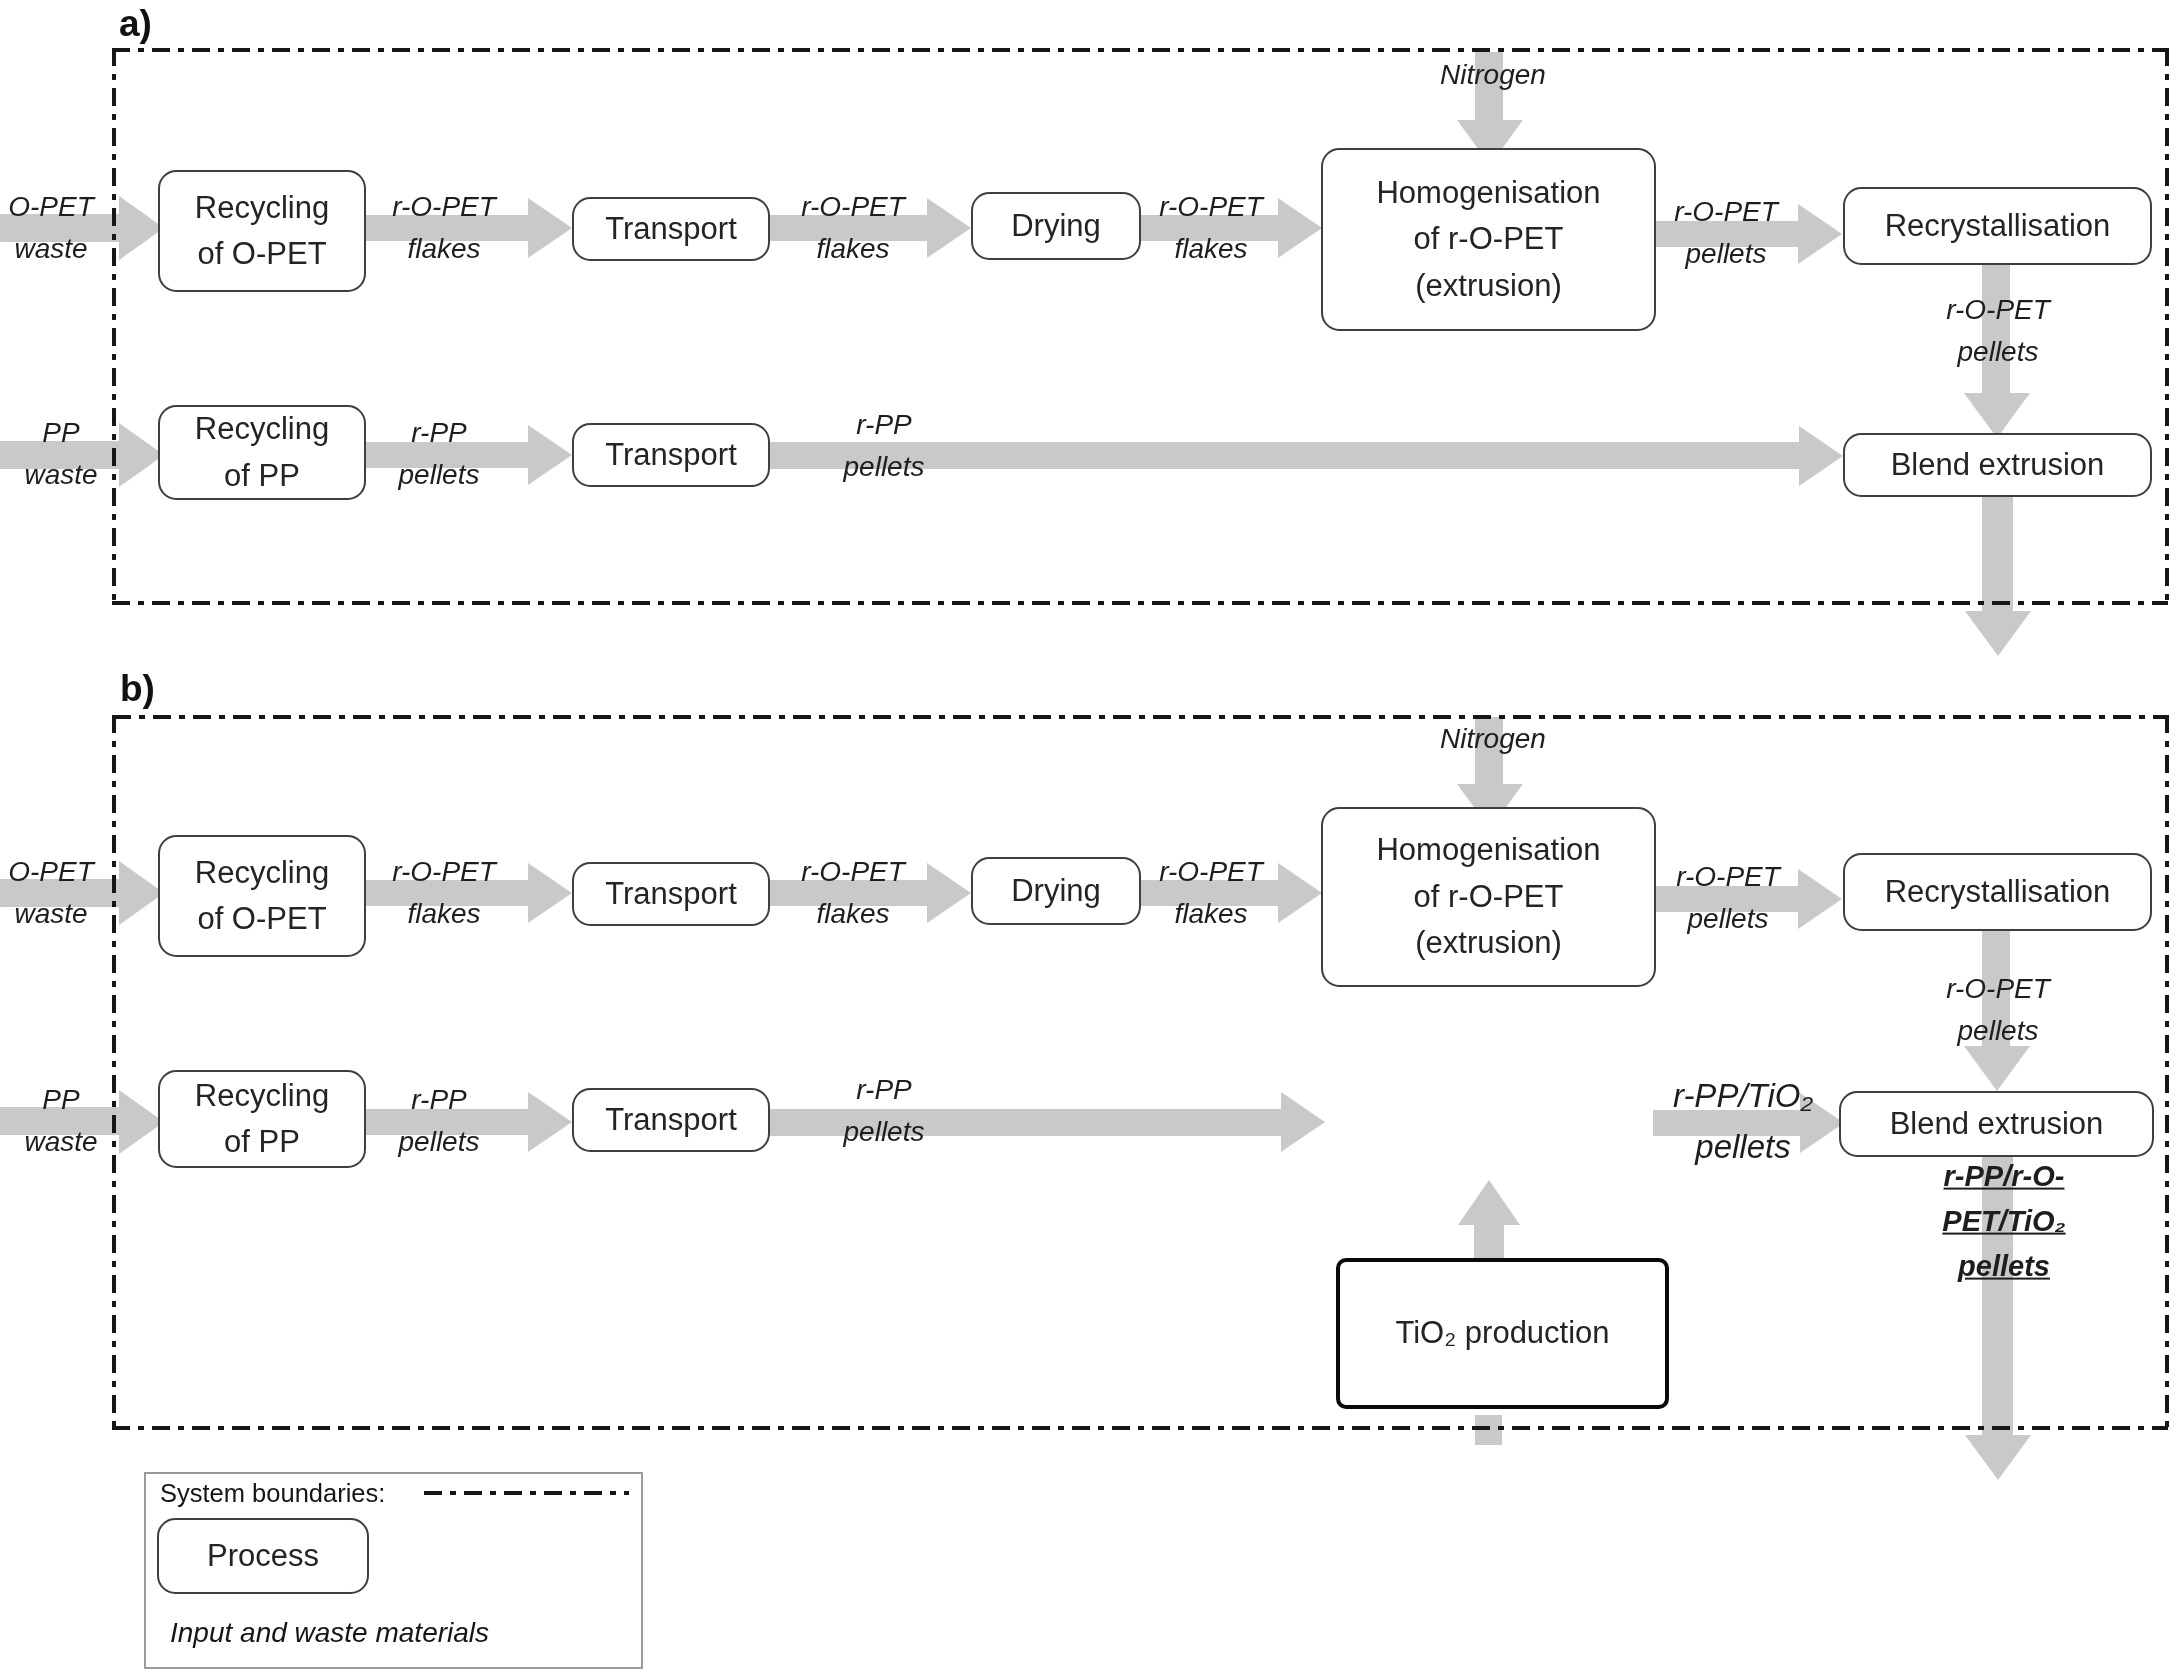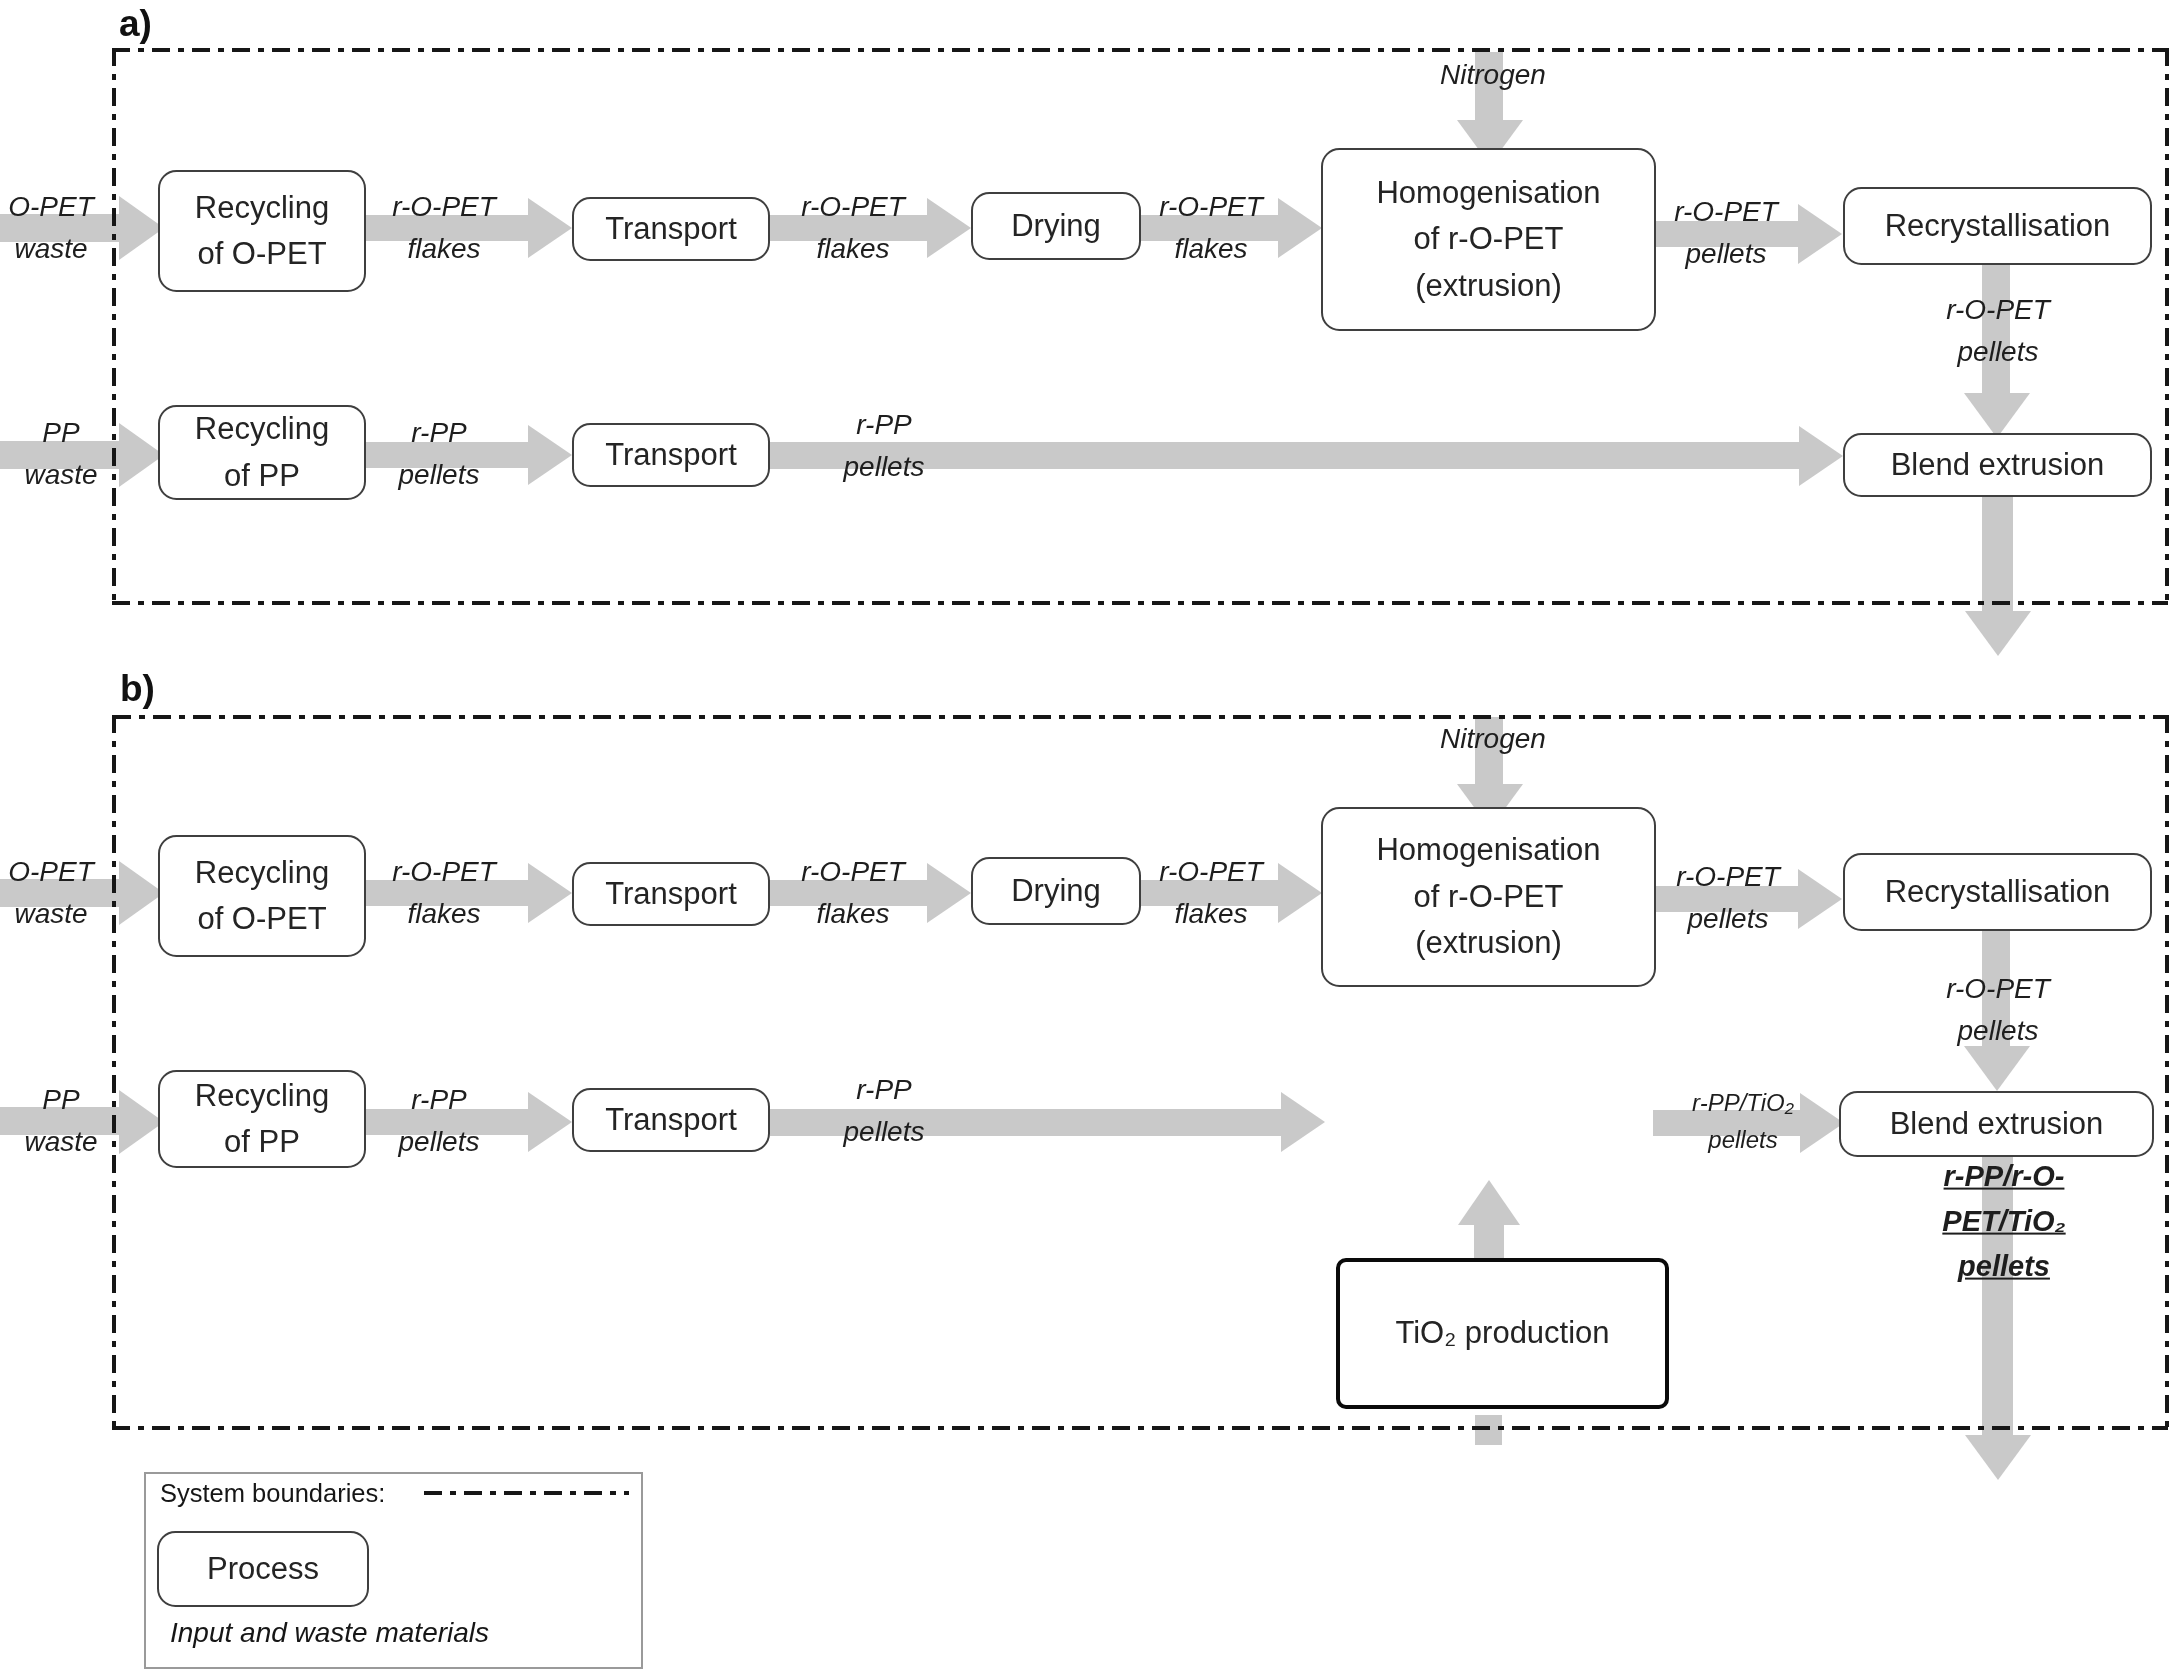--- a/index.html
+++ b/index.html
@@ -240,25 +240,25 @@
   <div class="lbl" style="left:1728px;top:898px;">r-O-PET
 pellets</div>
   <div class="lbl" style="left:1998px;top:1010px;">r-O-PET
 pellets</div>
   <div class="lbl" style="left:61px;top:1121px;">PP
 waste</div>
   <div class="lbl" style="left:439px;top:1121px;">r-PP
 pellets</div>
   <div class="lbl" style="left:884px;top:1111px;">r-PP
 pellets</div>
-  <div class="lbl bold" style="left:1743px;top:1121px;font-weight:400;font-style:italic;font-size:24px;">r-PP/TiO₂
+  <div class="lbl bold" style="left:1743px;top:1121px;font-weight:400;font-style:italic;font-size:33px;">r-PP/TiO₂
 pellets</div>
   <div class="lbl bold" style="left:2004px;top:1221px;text-decoration:underline;">r-PP/r-O-PET/TiO₂
 pellets</div>
 
   <div class="legend-frame" style="left:144px;top:1472px;width:499px;height:197px;"></div>
   <div class="legend-text" style="left:160px;top:1479px;">System boundaries:</div>
   <div class="ddh" style="left:424px;top:1491px;width:205px;"></div>
-  <div class="box legend-proc" style="left:157px;top:1518px;width:212px;height:76px;margin-top:13px;">Process</div>
+  <div class="box legend-proc" style="left:157px;top:1518px;width:212px;height:76px;">Process</div>
   <div class="legend-io" style="left:170px;top:1617px;">Input and waste materials</div>
 
 </div>
 
 
 </body></html>

